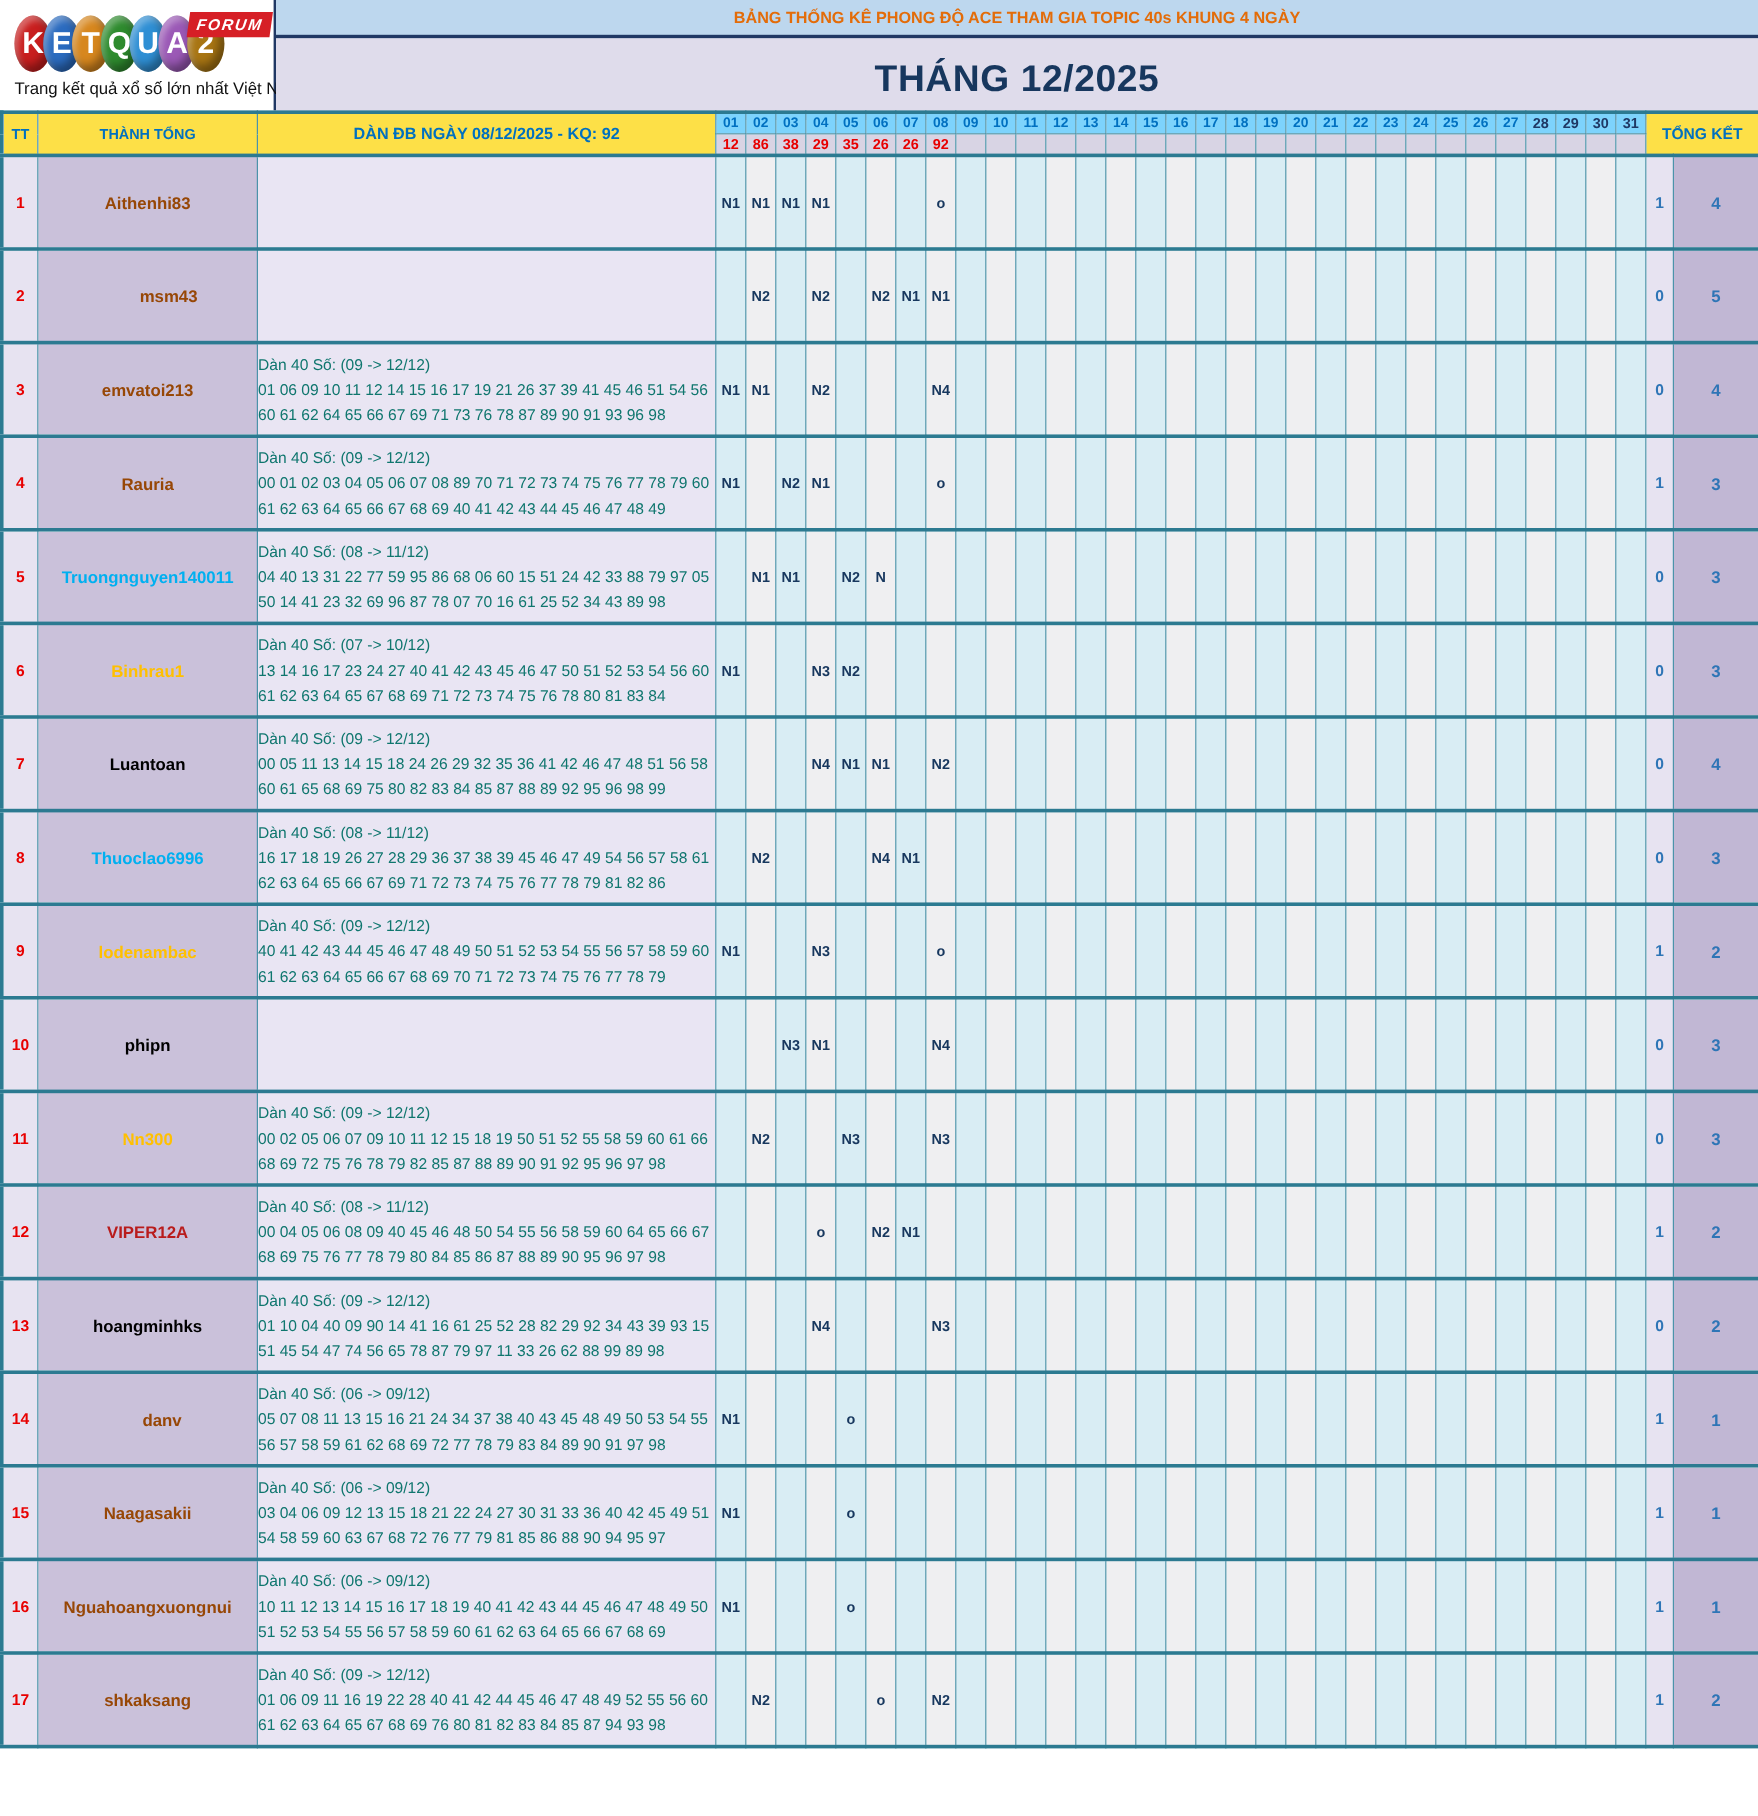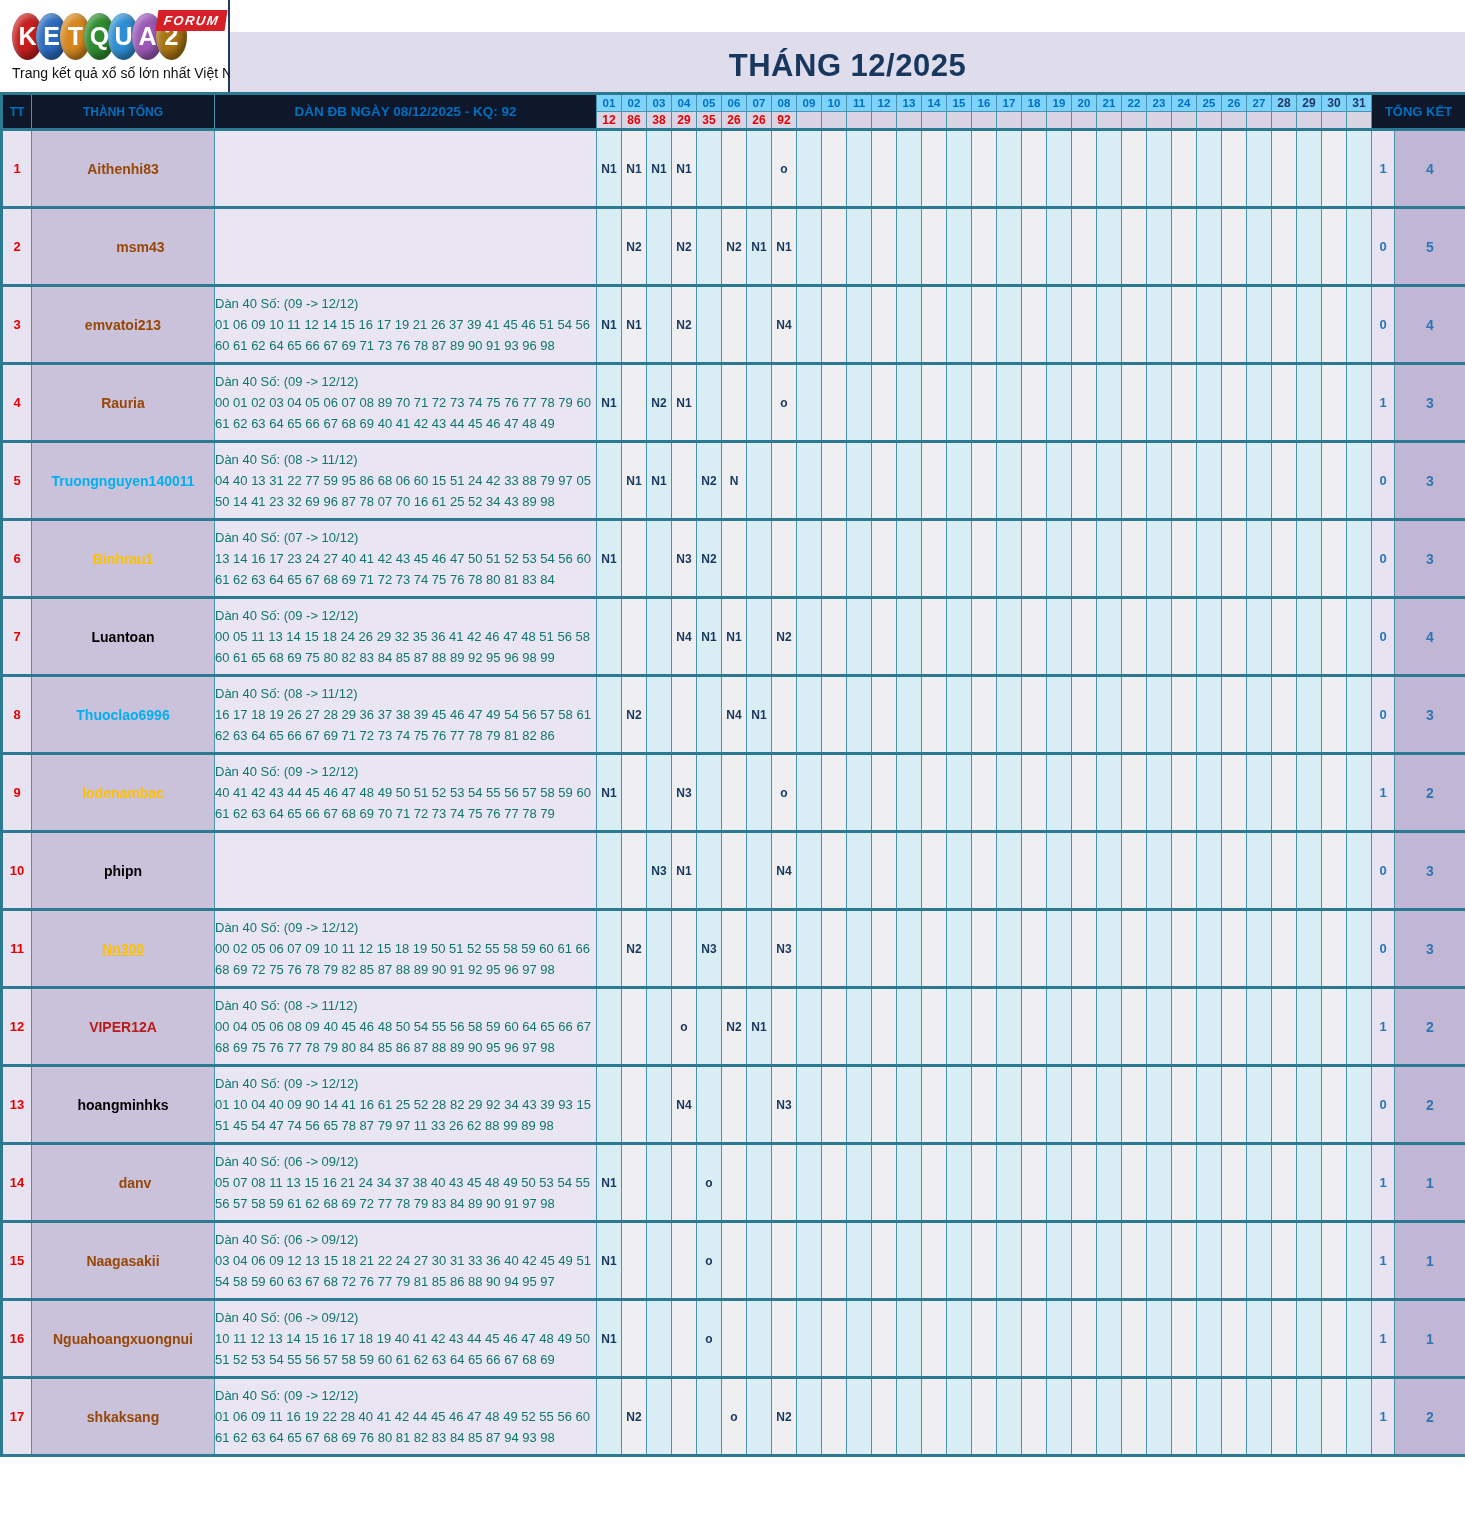--- a/index.html
+++ b/index.html
@@ -29,21 +29,21 @@
   
   table.stats{position:absolute;left:0;top:92px;width:1465px;border-collapse:collapse;
               table-layout:fixed;border:3px solid #2c7a91;}
   .stats th,.stats td{border:1px solid #4b93aa;padding:0;box-sizing:border-box;overflow:hidden;}
 
   tr.hrow1 th{height:18px;}
   tr.hrow2{border-bottom:3px solid #2c7a91;}
   tr.hrow2 td{height:18px;}
   tbody tr{border-bottom:3px solid #2c7a91;height:78px;}
 
-  .h-peach{background:#0f172a;color:#0070c0;font-weight:bold;font-size:12px;text-align:center;}
+  .h-peach{background:#fde047;color:#0070c0;font-weight:bold;font-size:12px;text-align:center;}
   .h-dan{font-size:13.5px;}
   .h-total{border-left:3px solid #2c7a91;font-size:13px;}
   .b-r2{border-right:2px solid #2c7a91;}
   .b-r3{border-right:3px solid #2c7a91;}
 
   .day-h{background:#7dd3fc;color:#0070c0;font-weight:bold;font-size:11.5px;text-align:center;}
   .day-h.late{color:#1f3864;font-size:12px;}
   .res{background:#d8d4e4;color:#e80000;font-weight:bold;font-size:12px;text-align:center;}
 
   .c-tt{background:#e7e3f1;color:#e80000;font-weight:bold;font-size:13px;text-align:center;}
@@ -71,20 +71,23 @@
           <div class="ball" style="background: rgb(215, 135, 30);">T</div>
           <div class="ball" style="background: rgb(46, 139, 46);">Q</div>
           <div class="ball" style="background: rgb(47, 143, 212);">U</div>
           <div class="ball" style="background: rgb(155, 89, 182);">A</div>
           <div class="ball" style="background: rgb(168, 117, 19);">2</div>
         </div>
       <div class="tagline">Trang kết quả xổ số lớn nhất Việt Nam</div>
     </div>
   </div>
 
+  <div class="band1">
+    <span class="t">BẢNG THỐNG KÊ PHONG ĐỘ ACE THAM GIA TOPIC 40s KHUNG 4 NGÀY</span>
+  </div>
   <div class="band2">
     <span class="t">THÁNG 12/2025</span>
   </div>
 
   <table class="stats" id="stats-table">
     <colgroup id="cols">
         <col style="width: 30px;">
         <col style="width: 183px;">
         <col style="width: 382px;">
         <col style="width: 25px;">
@@ -597,21 +600,21 @@
           <td class="c-day odd"></td>
           <td class="c-day even"></td>
           <td class="c-day odd"></td>
           <td class="c-day even"></td>
           <td class="c-day odd"></td>
           <td class="c-t1 b-r2">0</td>
           <td class="c-t2">3</td>
         </tr>
         <tr>
           <td class="c-tt b-r2">11</td>
-          <td class="c-member b-r3" style="color: rgb(255, 192, 0); text-decoration: underline;">Nn300</td>
+          <td class="c-member b-r3" style="color: rgb(255, 192, 0);">Nn300</td>
           <td class="c-dan b-r3">
             <div class="dan-line">Dàn 40 Số: (09 -&gt; 12/12)</div>
             <div class="dan-line">00 02 05 06 07 09 10 11 12 15 18 19 50 51 52 55 58 59 60 61 66</div>
             <div class="dan-line">68 69 72 75 76 78 79 82 85 87 88 89 90 91 92 95 96 97 98</div>
           </td>
           <td class="c-day odd"></td>
           <td class="c-day even">N2</td>
           <td class="c-day odd"></td>
           <td class="c-day even"></td>
           <td class="c-day odd">N3</td>

